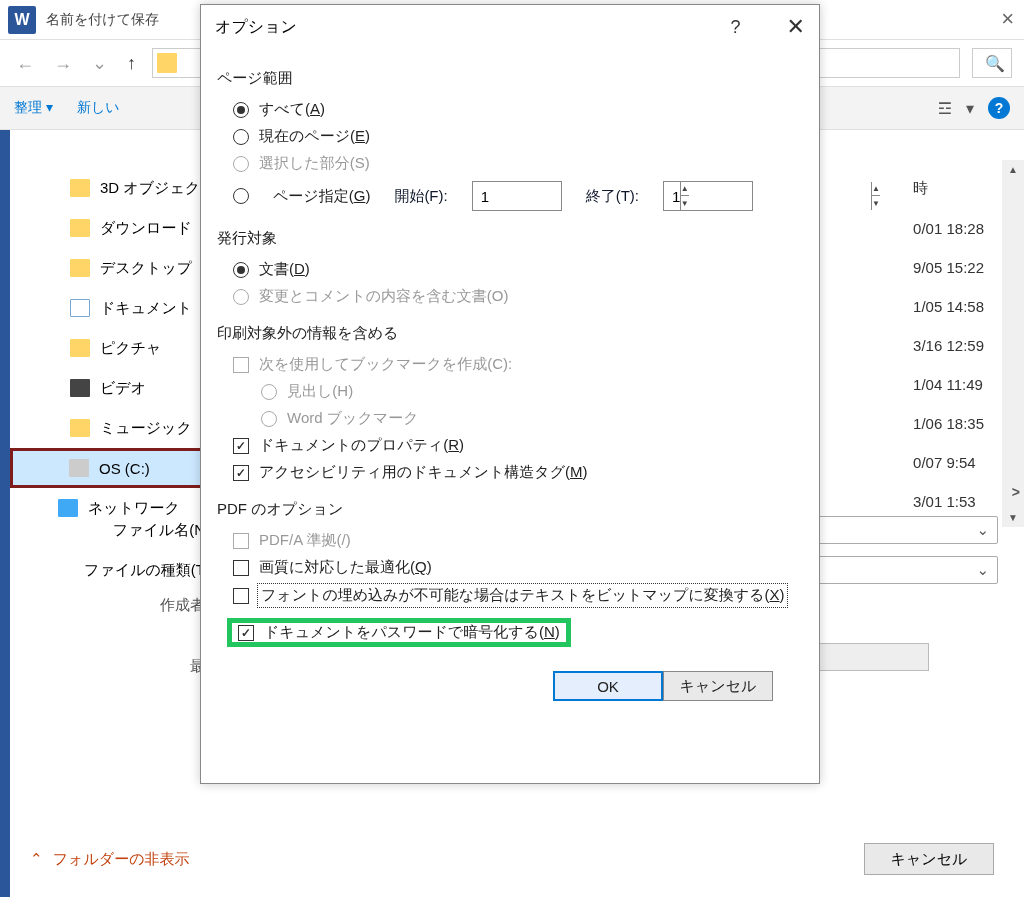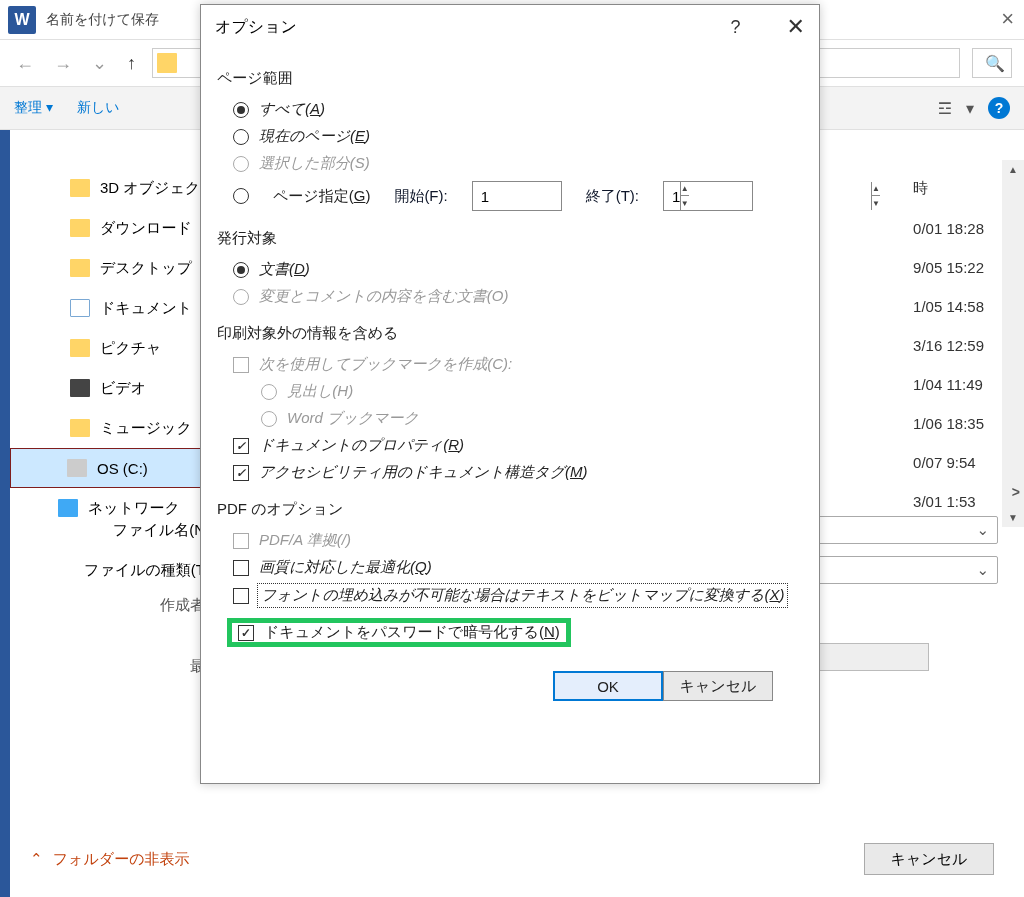--- a/index.html
+++ b/index.html
@@ -21,21 +21,21 @@
 .toolbar { height: 44px; background: #f3f3f3; border-top: 1px solid #e0e0e0; border-bottom: 1px solid #e0e0e0; display: flex; align-items: center; padding: 0 14px; gap: 24px; color: #0078d4; font-size: 14px; }
 .toolbar .tbtn { color: #0078d4; }
 .toolbar .right { margin-left: auto; display: flex; align-items: center; gap: 14px; }
 .view-icon { font-size: 16px; color: #555; }
 .help-icon { width: 22px; height: 22px; background: #0078d4; border-radius: 50%; color: #fff; display: flex; align-items: center; justify-content: center; font-size: 14px; font-weight: bold; }
 
 .main-area { display: flex; position: absolute; top: 130px; bottom: 0; left: 0; right: 0; }
 .blue-strip { width: 10px; background: #2b579a; }
 .sidebar { width: 200px; padding-top: 38px; font-size: 15px; }
 .sidebar-item { display: flex; align-items: center; height: 40px; padding-left: 60px; gap: 10px; }
-.sidebar-item.selected { background: #cce8ff; border: 1px solid #7f1d1d; }
+.sidebar-item.selected { background: #cce8ff; border: 3px solid #7f1d1d; }
 .sidebar-item .f-icon { width: 20px; height: 18px; background: #ffd567; border-radius: 1px; }
 .sidebar-item.os-item { padding-left: 56px; }
 .sidebar-item.network { padding-left: 48px; }
 
 .file-dates { position: absolute; top: 168px; right: 40px; font-size: 15px; color: #333; line-height: 39px; }
 .file-dates .hdr { color: #333; margin-bottom: 2px; }
 
 .scrollbar-v { position: absolute; right: 0; top: 160px; width: 22px; bottom: 370px; background: #f0f0f0; display: flex; flex-direction: column; justify-content: space-between; align-items: center; padding: 4px 0; }
 .scrollbar-v .arrow { color: #555; font-size: 10px; }
 .h-scroll-arrow { position: absolute; right: 4px; top: 484px; color: #555; font-size: 14px; font-weight: bold;}
@@ -54,21 +54,21 @@
 
 
 .options-dialog { position: absolute; left: 200px; top: 4px; width: 620px; height: 780px; background: #fff; border: 1px solid #888; box-shadow: 0 0 10px rgba(0,0,0,.2); padding: 0; }
 .opt-title { display: flex; align-items: center; height: 44px; padding: 0 14px; font-size: 16px; }
 .opt-title .t-text { flex: 1; }
 .opt-title .q { font-size: 18px; margin-right: 46px; color: #333; }
 .opt-title .x { font-size: 22px; color: #333; }
 
 .opt-body { padding: 2px 16px; font-size: 15px; color: #222; }
 .section-heading { font-size: 15px; margin: 18px 0 12px; }
-.radio-row, .check-row { display: flex; align-items: center; margin: 8px 0 8px 16px; gap: 10px; font-style: italic; }
+.radio-row, .check-row { display: flex; align-items: center; margin: 8px 0 8px 16px; gap: 10px; }
 .radio { width: 16px; height: 16px; border: 1.5px solid #333; border-radius: 50%; display: inline-flex; align-items: center; justify-content: center; flex-shrink: 0; }
 .radio.checked::after { content: ""; width: 8px; height: 8px; background: #333; border-radius: 50%; }
 .radio.disabled { border-color: #aaa; }
 .check { width: 16px; height: 16px; border: 1.5px solid #333; display: inline-flex; align-items: center; justify-content: center; flex-shrink: 0; font-size: 12px; line-height: 1; }
 .check.checked::after { content: "✓"; color: #333; font-weight: bold; }
 .check.disabled { border-color: #aaa; }
 .lbl .u { text-decoration: underline; }
 .lbl.disabled { color: #999; }
 
 .page-range-row { display: flex; align-items: center; gap: 24px; margin-left: 16px; }

